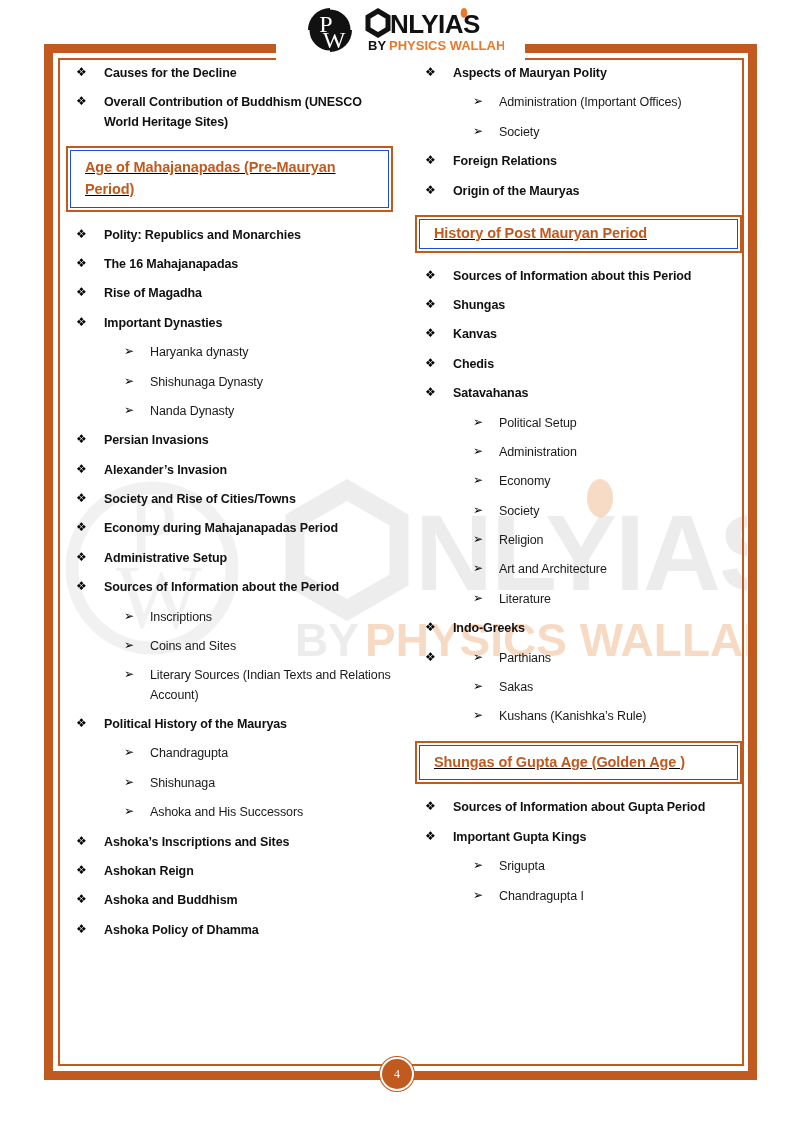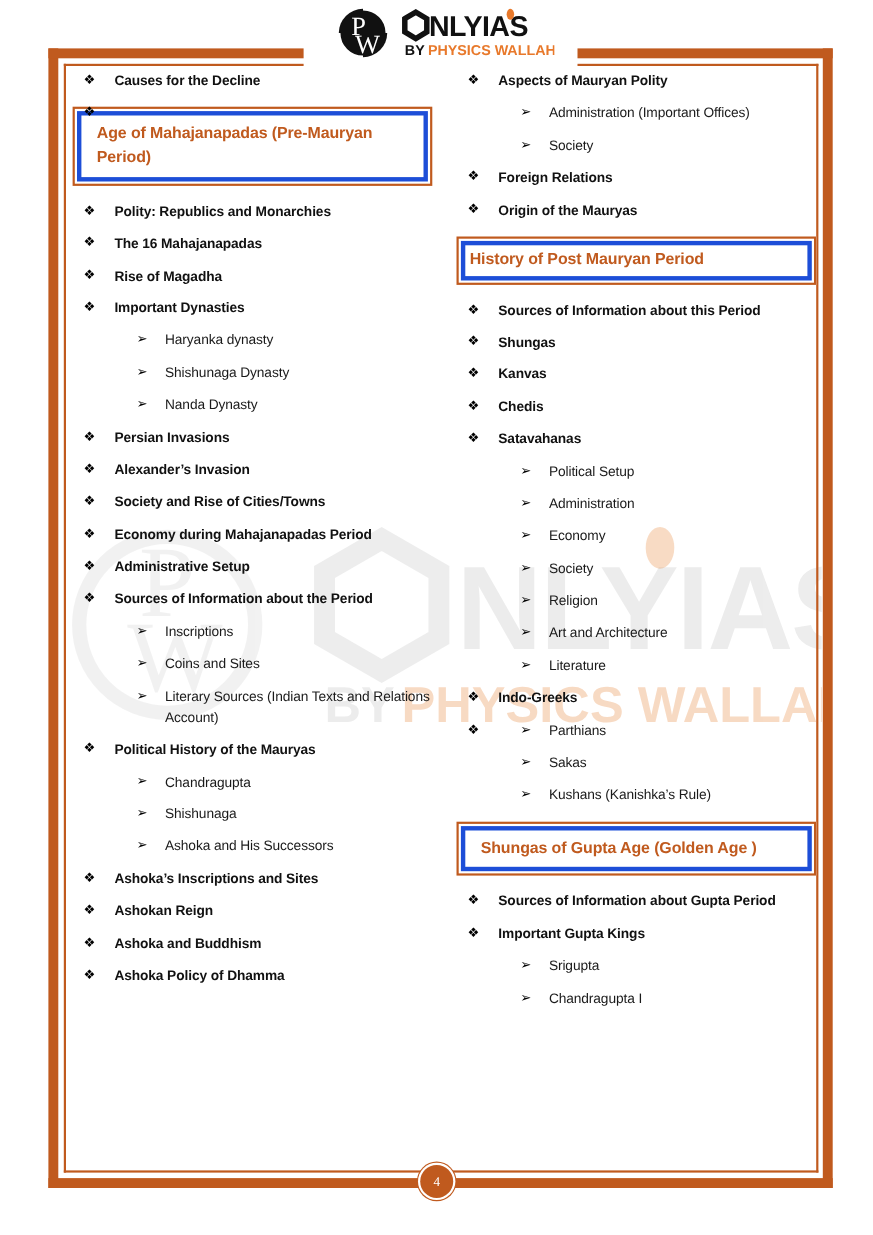--- a/index.html
+++ b/index.html
@@ -107,31 +107,32 @@
   }
 
   
   .heading{
     margin:14px 0 14px 0;
     border:2px solid #C05A1E;
     padding:2px;
     background:#ffffff;
   }
   .heading .inner{
-    border:4px solid #1d4ed8;
+    border:1px solid #1d4ed8;
     padding:6px 4px 6px 14px;
+    text-decoration:underline;
   }
   .heading .htxt{
     color:#C05A1E;
     font-weight:bold;
     font-size:14.5px;
     line-height:1.5;
     letter-spacing:-0.1px;
   }
-  .heading.compact .inner{padding:3px 4px 3px 4px;}
+  .heading.compact .inner{padding:3px 4px 3px 14px;}
 </style>
 </head>
 <body>
 
 <div id="watermark">
   <svg width="700" height="220" viewBox="0 0 700 220" aria-hidden="true">
 
     <g opacity="0.13">
       <circle cx="105" cy="108" r="80" fill="none" stroke="#9a9a9a" stroke-width="13"></circle>
       <text x="105" y="100" font-family="Liberation Serif, serif" font-size="92" fill="#9a9a9a" text-anchor="middle">P</text>
@@ -180,21 +181,21 @@
     <text x="25" y="43" font-family="Liberation Sans, sans-serif" font-size="13" font-weight="bold" fill="#E8792B">PHYSICS WALLAH</text>
   </svg>
 </div>
 
 <div id="page-badge">4</div>
 
 <div id="content">
   <div class="col">
     <ul id="left-list">
         <li class="lvl1"><span class="bm">❖</span><span>Causes for the Decline</span></li>
-        <li class="lvl1"><span class="bm">❖</span></li>
+        <li class="lvl1"><span class="bm">❖</span><span>Overall Contribution of Buddhism (UNESCO World Heritage Sites)</span></li>
         <li class="heading">
           <div class="inner">
             <div class="htxt">Age of Mahajanapadas (Pre-Mauryan Period)</div>
           </div>
         </li>
         <li class="lvl1"><span class="bm">❖</span><span>Polity: Republics and Monarchies</span></li>
         <li class="lvl1"><span class="bm">❖</span><span>The 16 Mahajanapadas</span></li>
         <li class="lvl1"><span class="bm">❖</span><span>Rise of Magadha</span></li>
         <li class="lvl1"><span class="bm">❖</span><span>Important Dynasties</span></li>
         <li class="lvl2"><span class="bm">➢</span><span>Haryanka dynasty</span></li>

